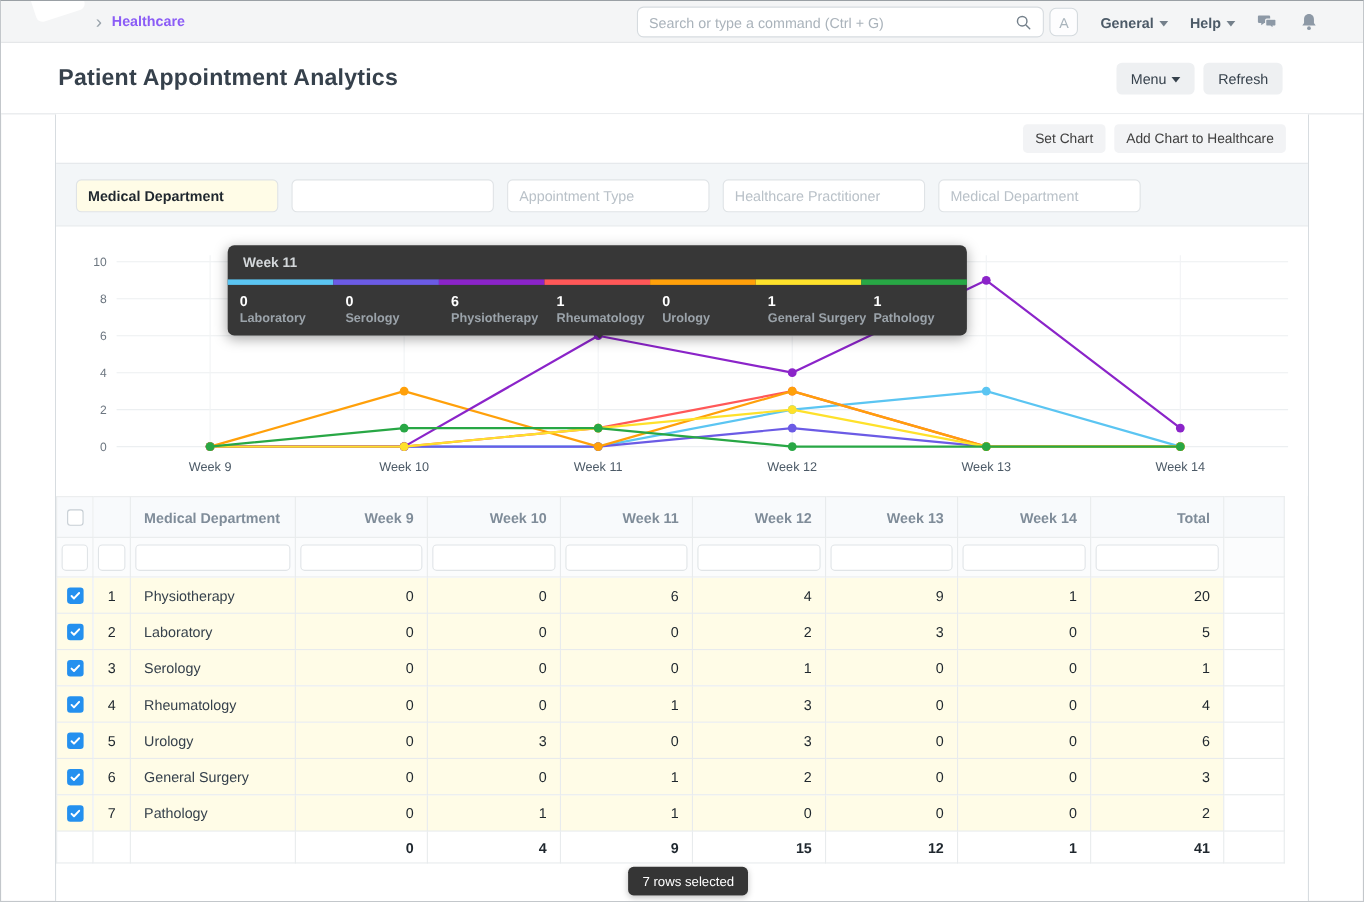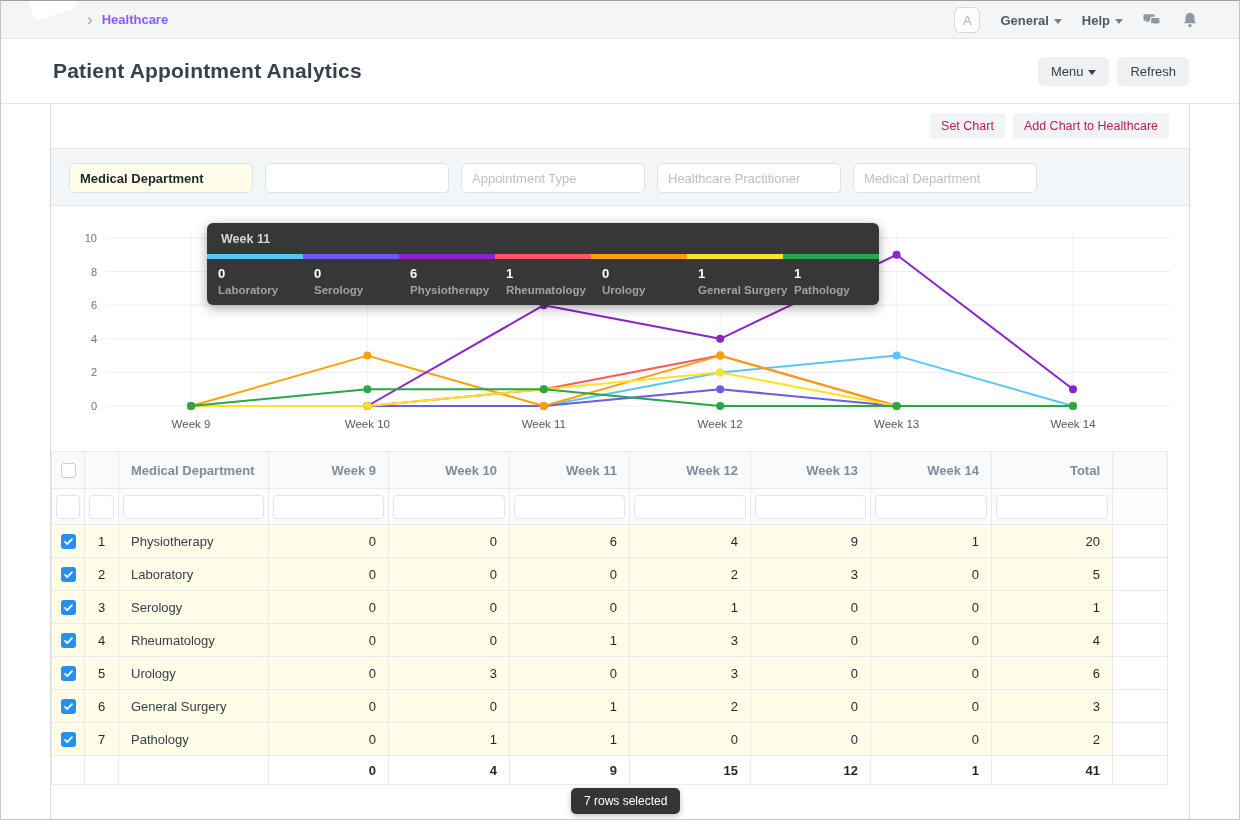--- a/index.html
+++ b/index.html
@@ -16,29 +16,29 @@
   .nav-search { position:absolute; left:578px; top:5px; width:370px; height:28px; background:#fff; border:1px solid #d6dbdf; border-radius:6px; display:flex; align-items:center; padding:0 10px; }
   .nav-search input { flex:1; border:0; outline:0; font-size:13px; color:#36414c; background:transparent; font-family:inherit; }
   .nav-search input::placeholder { color:#aab3bb; }
   .nav-right { position:absolute; right:40px; top:0; height:38px; display:flex; align-items:center; gap:20px; }
   .avatar { width:26px; height:26px; border:1px solid #d4dade; border-radius:6px; background:#fdfdfe; color:#a9b4bc; font-size:13px; display:flex; align-items:center; justify-content:center; cursor:pointer; }
   .nav-link { font-size:13px; font-weight:700; color:#4c5a67; cursor:pointer; white-space:nowrap; }
   .caret { display:inline-block; width:0; height:0; border-left:4px solid transparent; border-right:4px solid transparent; border-top:5px solid #74808b; margin-left:5px; vertical-align:1px; }
   .nav-icon { width:18px; height:18px; cursor:pointer; }
 
   
-  .page-head { height:65px; background:#fff; border-bottom:1px solid #e3e6e8; display:flex; align-items:center; justify-content:space-between; padding:0 50px 0 52px; }
+  .page-head { height:65px; background:#fff; border-bottom:1px solid #e3e6e8; display:flex; align-items:center; justify-content:space-between; padding:0 73px 0 52px; }
   .page-title { font-size:21px; font-weight:700; color:#36414c; letter-spacing:.2px; }
   .head-actions { display:flex; gap:8px; }
   .btn { background:#eef0f2; border:0; border-radius:5px; font-family:inherit; font-size:13px; color:#36414c; padding:7px 13px; cursor:pointer; white-space:nowrap; }
 
   
   .card { margin:0 49px; width:1140px; border-left:1px solid #d7dce0; border-right:1px solid #d7dce0; background:#fff; height:716px; }
   .card-toolbar { height:44px; display:flex; align-items:center; justify-content:flex-end; gap:8px; padding-right:20px; background:#fff; }
-  .btn-sm { background:#f2f3f5; border:0; border-radius:4px; font-family:inherit; font-size:12.5px; color:#be185d; padding:6px 11px; cursor:pointer; white-space:nowrap; }
+  .btn-sm { background:#f2f3f5; border:0; border-radius:4px; font-family:inherit; font-size:12.5px; color:#404040; padding:6px 11px; cursor:pointer; white-space:nowrap; }
 
   
   .filters { background:#f3f6f8; border-top:1px solid #e5e8ea; border-bottom:1px solid #e5e8ea; padding:14px 0 12px 18px; }
   .filter-row { display:flex; gap:12px; }
   .filter-row + .filter-row { margin-top:10px; }
   .f-input { width:184px; height:30px; border:1px solid #dfe3e6; border-radius:5px; font-family:inherit; font-size:13px; padding:0 10px; outline:0; background:#fff; color:#1f272e; }
   .f-input::placeholder { color:#b9c1c8; font-weight:400; }
   .f-input.filled { background:#fffce7; font-weight:700; }
 
   
@@ -76,20 +76,27 @@
 </head>
 <body>
 
 <div class="viewport">
 
   <nav class="navbar">
     <div class="logo-splash"></div>
     <div class="crumb-wrap">
       <span class="crumb-chevron">›</span>
       <span class="crumb">Healthcare</span>
+    </div>
+    <div class="nav-search">
+      <input type="text" placeholder="Search or type a command (Ctrl + G)" style="">
+      <svg class="nav-icon" width="16" height="16" viewBox="0 0 16 16" style="width:15px;height:15px;">
+        <circle cx="6.7" cy="6.7" r="4.6" fill="none" stroke="#74808b" stroke-width="1.4"></circle>
+        <line x1="10.3" y1="10.3" x2="14" y2="14" stroke="#74808b" stroke-width="1.4" stroke-linecap="round"></line>
+      </svg>
     </div>
     <div class="nav-right">
       <div class="avatar">A</div>
       <span class="nav-link"><span>General</span><span class="caret"></span></span>
       <span class="nav-link"><span>Help</span><span class="caret"></span></span>
       <svg class="nav-icon" viewBox="0 0 18 16">
         <path d="M1.5 2.2h9.2a1 1 0 0 1 1 1v4.6a1 1 0 0 1-1 1H6.4L3.6 11V8.8H1.5a1 1 0 0 1-1-1V3.2a1 1 0 0 1 1-1z" fill="#8d99a6"></path>
         <path d="M8.6 5.4h7.4a1 1 0 0 1 1 1v4.3a1 1 0 0 1-1 1h-1.6v2.1l-2.7-2.1H8.6a1 1 0 0 1-1-1V6.4a1 1 0 0 1 1-1z" fill="#8d99a6" stroke="#f4f5f6" stroke-width="1.1"></path>
       </svg>
       <svg class="nav-icon" viewBox="0 0 16 16">

